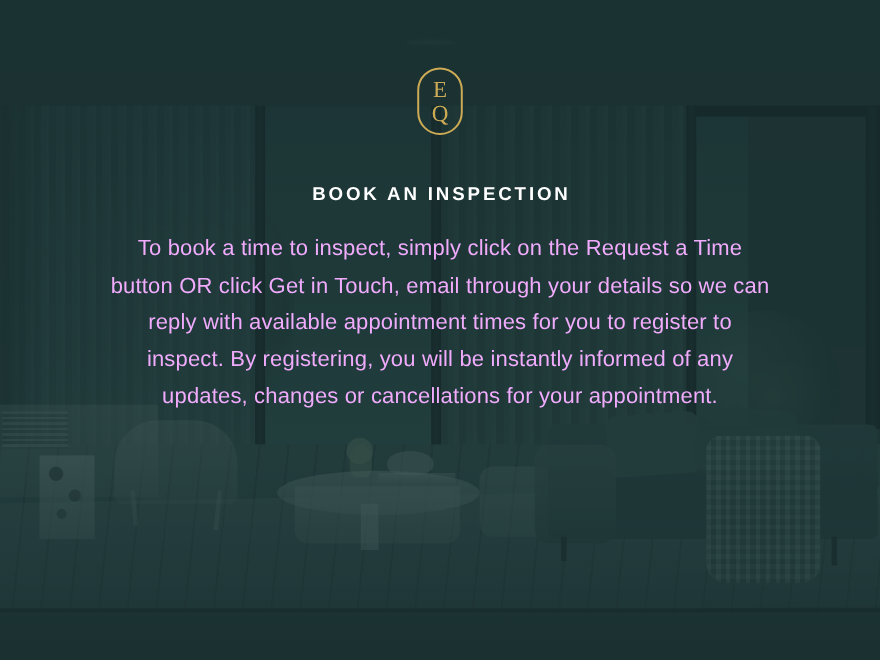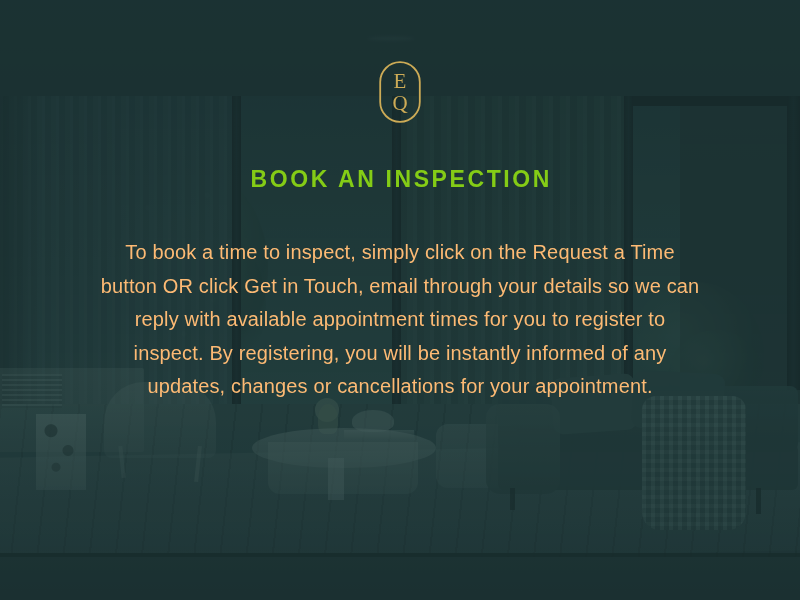--- a/index.html
+++ b/index.html
@@ -334,32 +334,32 @@
     color: #cdab56;
     font-size: 18px;
     font-weight: 400;
     letter-spacing: 5.6px;
     text-indent: 5.6px;
     line-height: 1;
   }
 
   .heading {
     margin-top: 44px;
-    color: #84cc16;
-    font-size: 23px;
+    color: #ffffff;
+    font-size: 17px;
     font-weight: 700;
     letter-spacing: 2.6px;
     text-indent: 2.6px;
     line-height: 1;
   }
 
   .body-copy {
-    margin-top: 30px;
+    margin-top: 14px;
     width: 600px;
-    color: #fdba74;
+    color: #f0abfc;
     font-size: 20px;
     font-weight: 300;
     line-height: 33.5px;
     letter-spacing: .15px;
   }
 </style>
 </head>
 <body>
 
 <div class="stage">

